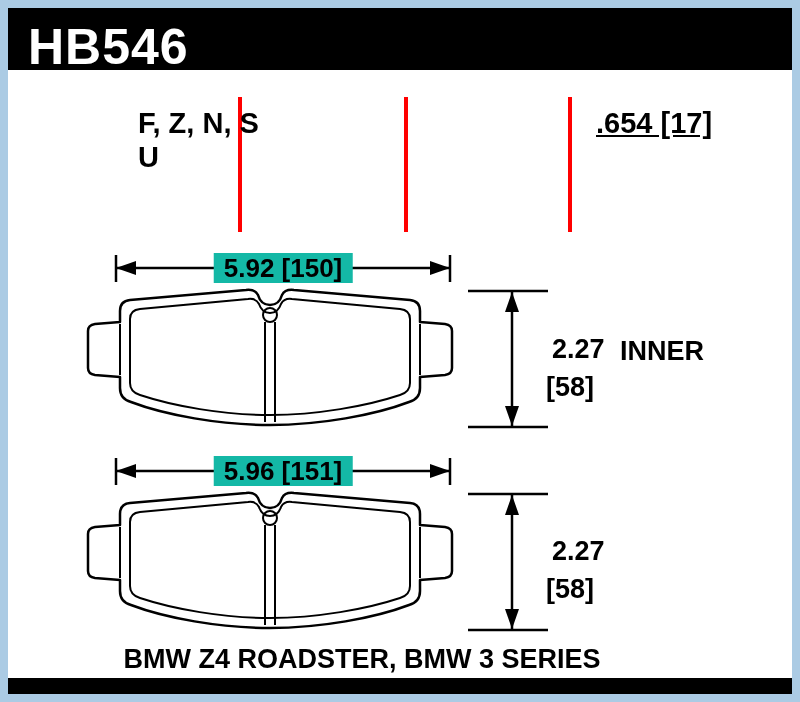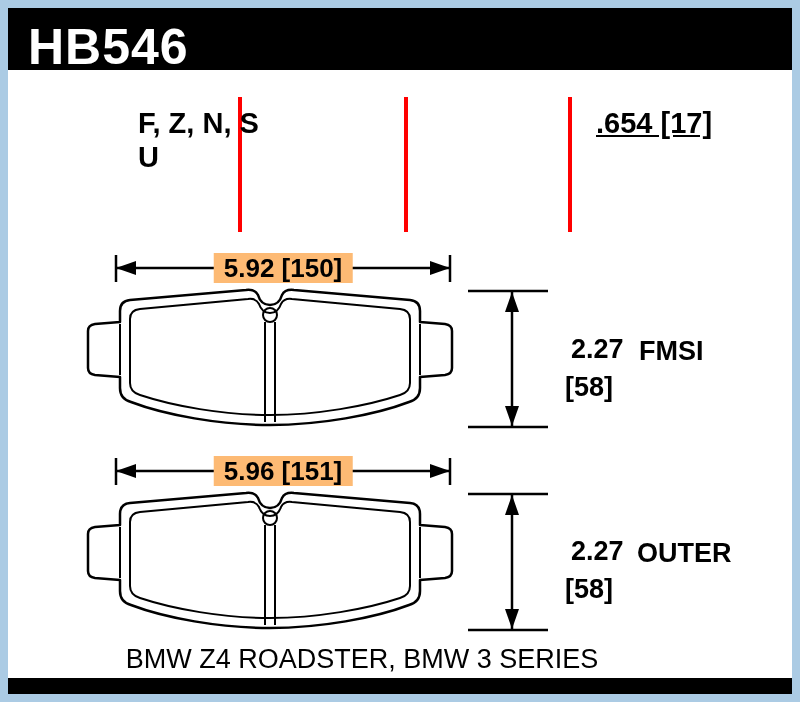--- a/index.html
+++ b/index.html
@@ -58,51 +58,51 @@
 
   .dim-svg { position: absolute; }
   .hdim1 { left: 113px; top: 251px; }
   .hdim2 { left: 113px; top: 454px; }
   .vdim1 { left: 468px; top: 288px; }
   .vdim2 { left: 468px; top: 491px; }
 
   .dim-label {
     position: absolute;
     transform: translateX(-50%);
-    background: #fdba74;
+    background: #14b8a6;
     padding: 0 10px;
     font-size: 26px; font-weight: bold; color: #000;
     line-height: 30px;
     white-space: nowrap;
   }
   .wdim1 { left: 283px; top: 253px; }
   .wdim2 { left: 283px; top: 456px; }
 
   .measure {
     position: absolute;
     font-size: 27px; font-weight: bold; color: #000;
-    white-space: nowrap; line-height: 1.0; margin-left: 19px;
+    white-space: nowrap; line-height: 1.0;
   }
   .h-in-1  { left: 552px; top: 336px; }
   .h-mm-1  { left: 546px; top: 374px; }
   .pos-1   { left: 620px; top: 338px; }
   .h-in-2  { left: 552px; top: 538px; }
   .h-mm-2  { left: 546px; top: 576px; }
   .pos-2   { left: 618px; top: 540px; }
 
   .pad-svg { position: absolute; left: 84px; width: 372px; height: 150px; }
   .pad1 { top: 284px; }
   .pad2 { top: 487px; }
 
   .application {
     position: absolute;
     left: 8px; top: 644px;
     width: 708px;
     text-align: center;
-    font-size: 27px; font-weight: normal; color: #000;
+    font-size: 27px; font-weight: bold; color: #000;
     white-space: nowrap;
   }
 </style>
 </head>
 <body>
 
 <svg width="0" height="0" style="position:absolute" aria-hidden="true">
   <defs>
     <g id="pad-shape" fill="none" stroke="#000000">
 
@@ -201,34 +201,33 @@
 
   <svg class="pad-svg pad1" viewBox="0 0 372 150">
     <use href="#pad-shape"></use>
   </svg>
 
   <svg class="dim-svg vdim1" width="80" height="142">
     <use href="#vdim"></use>
   </svg>
   <div class="measure h-in-1">2.27</div>
   <div class="measure h-mm-1">[58]</div>
-  <div class="measure pos-1">FMSI</div>
+  <div class="measure pos-1">INNER</div>
 
   <svg class="dim-svg hdim2" width="340" height="34">
     <use href="#hdim"></use>
   </svg>
   <div class="dim-label wdim2">5.96 [151]</div>
 
   <svg class="pad-svg pad2" viewBox="0 0 372 150">
     <use href="#pad-shape"></use>
   </svg>
 
   <svg class="dim-svg vdim2" width="80" height="142">
     <use href="#vdim"></use>
   </svg>
   <div class="measure h-in-2">2.27</div>
   <div class="measure h-mm-2">[58]</div>
-  <div class="measure pos-2">OUTER</div>
 
   <div class="application">BMW Z4 ROADSTER, BMW 3 SERIES</div>
 
   <div class="bar bottom"></div>
 </div>
 
 </body></html>

